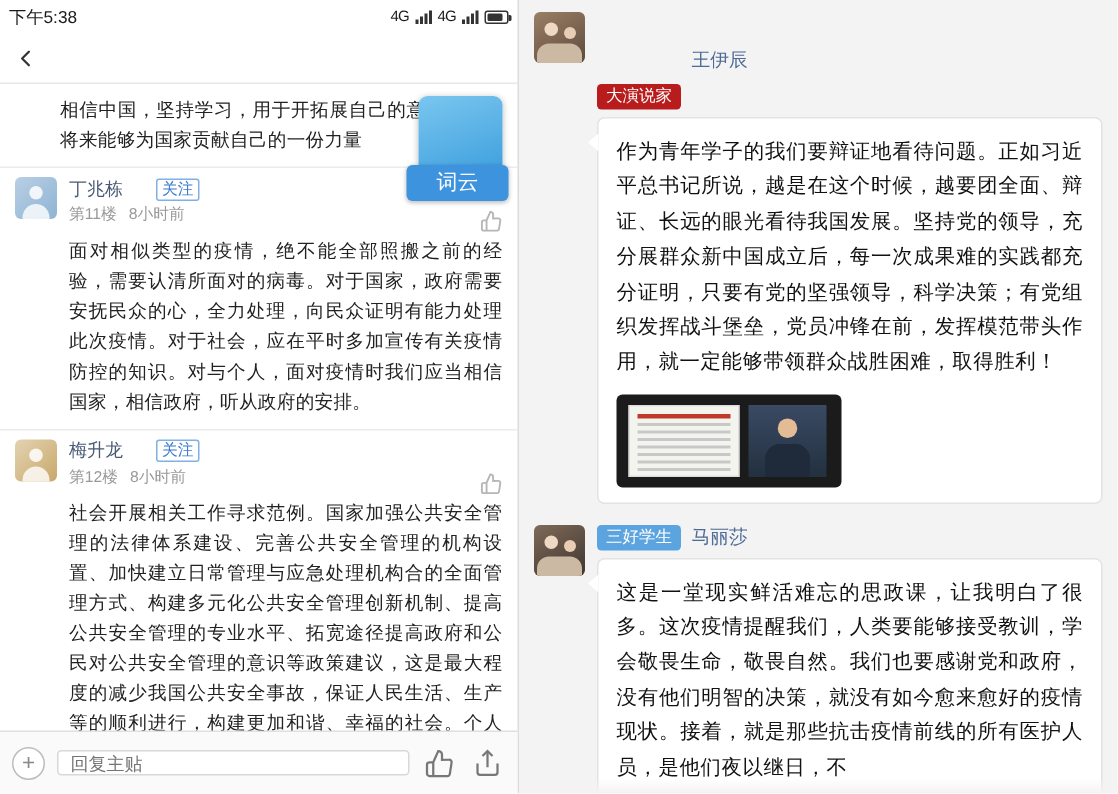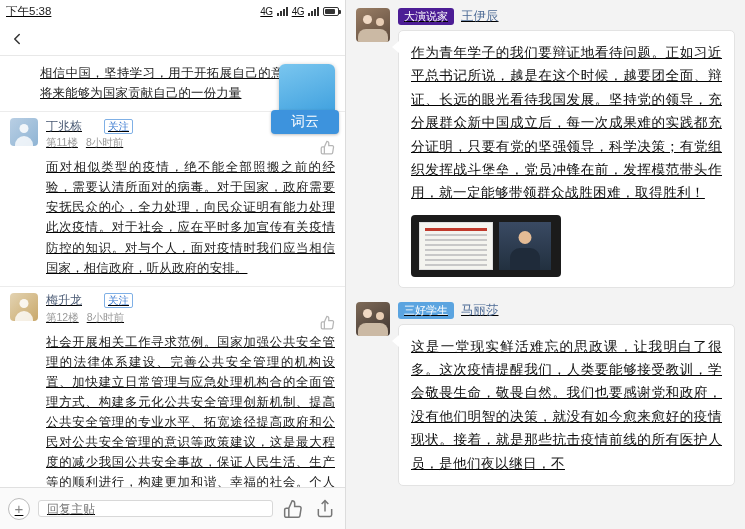--- a/index.html
+++ b/index.html
@@ -7,21 +7,20 @@
     width: 745px; height: 529px;
     font-family: "Liberation Sans", sans-serif;
     background: #ffffff;
     overflow: hidden;
   }
   .app {
     position: relative;
     width: 745px; height: 529px;
     display: flex;
     background: #fff;
-    text-decoration: underline;
   }
 
   
   .left {
     position: relative;
     width: 346px;
     height: 529px;
     background: #ffffff;
     border-right: 1px solid #dcdcdc;
     display: flex;
@@ -257,21 +256,21 @@
     gap: 7px;
     margin-bottom: 5px;
   }
   .tag {
     font-size: 11px;
     color: #fff;
     border-radius: 3px;
     padding: 1px 6px 2px 6px;
     line-height: 14px;
   }
-  .tag.orange { background: #4c1d95; }
+  .tag.orange { background: #b91c1c; margin-top: 48px; }
   .tag.blue { background: #5ba4e0; }
   .mname { font-size: 12.5px; color: #4d6b96; text-align: right; }
   .bubble {
     background: #ffffff;
     border: 1px solid #e3e3e3;
     border-radius: 5px;
     padding: 10px 12px;
     font-size: 13.6px;
     line-height: 1.72;
     color: #111;

